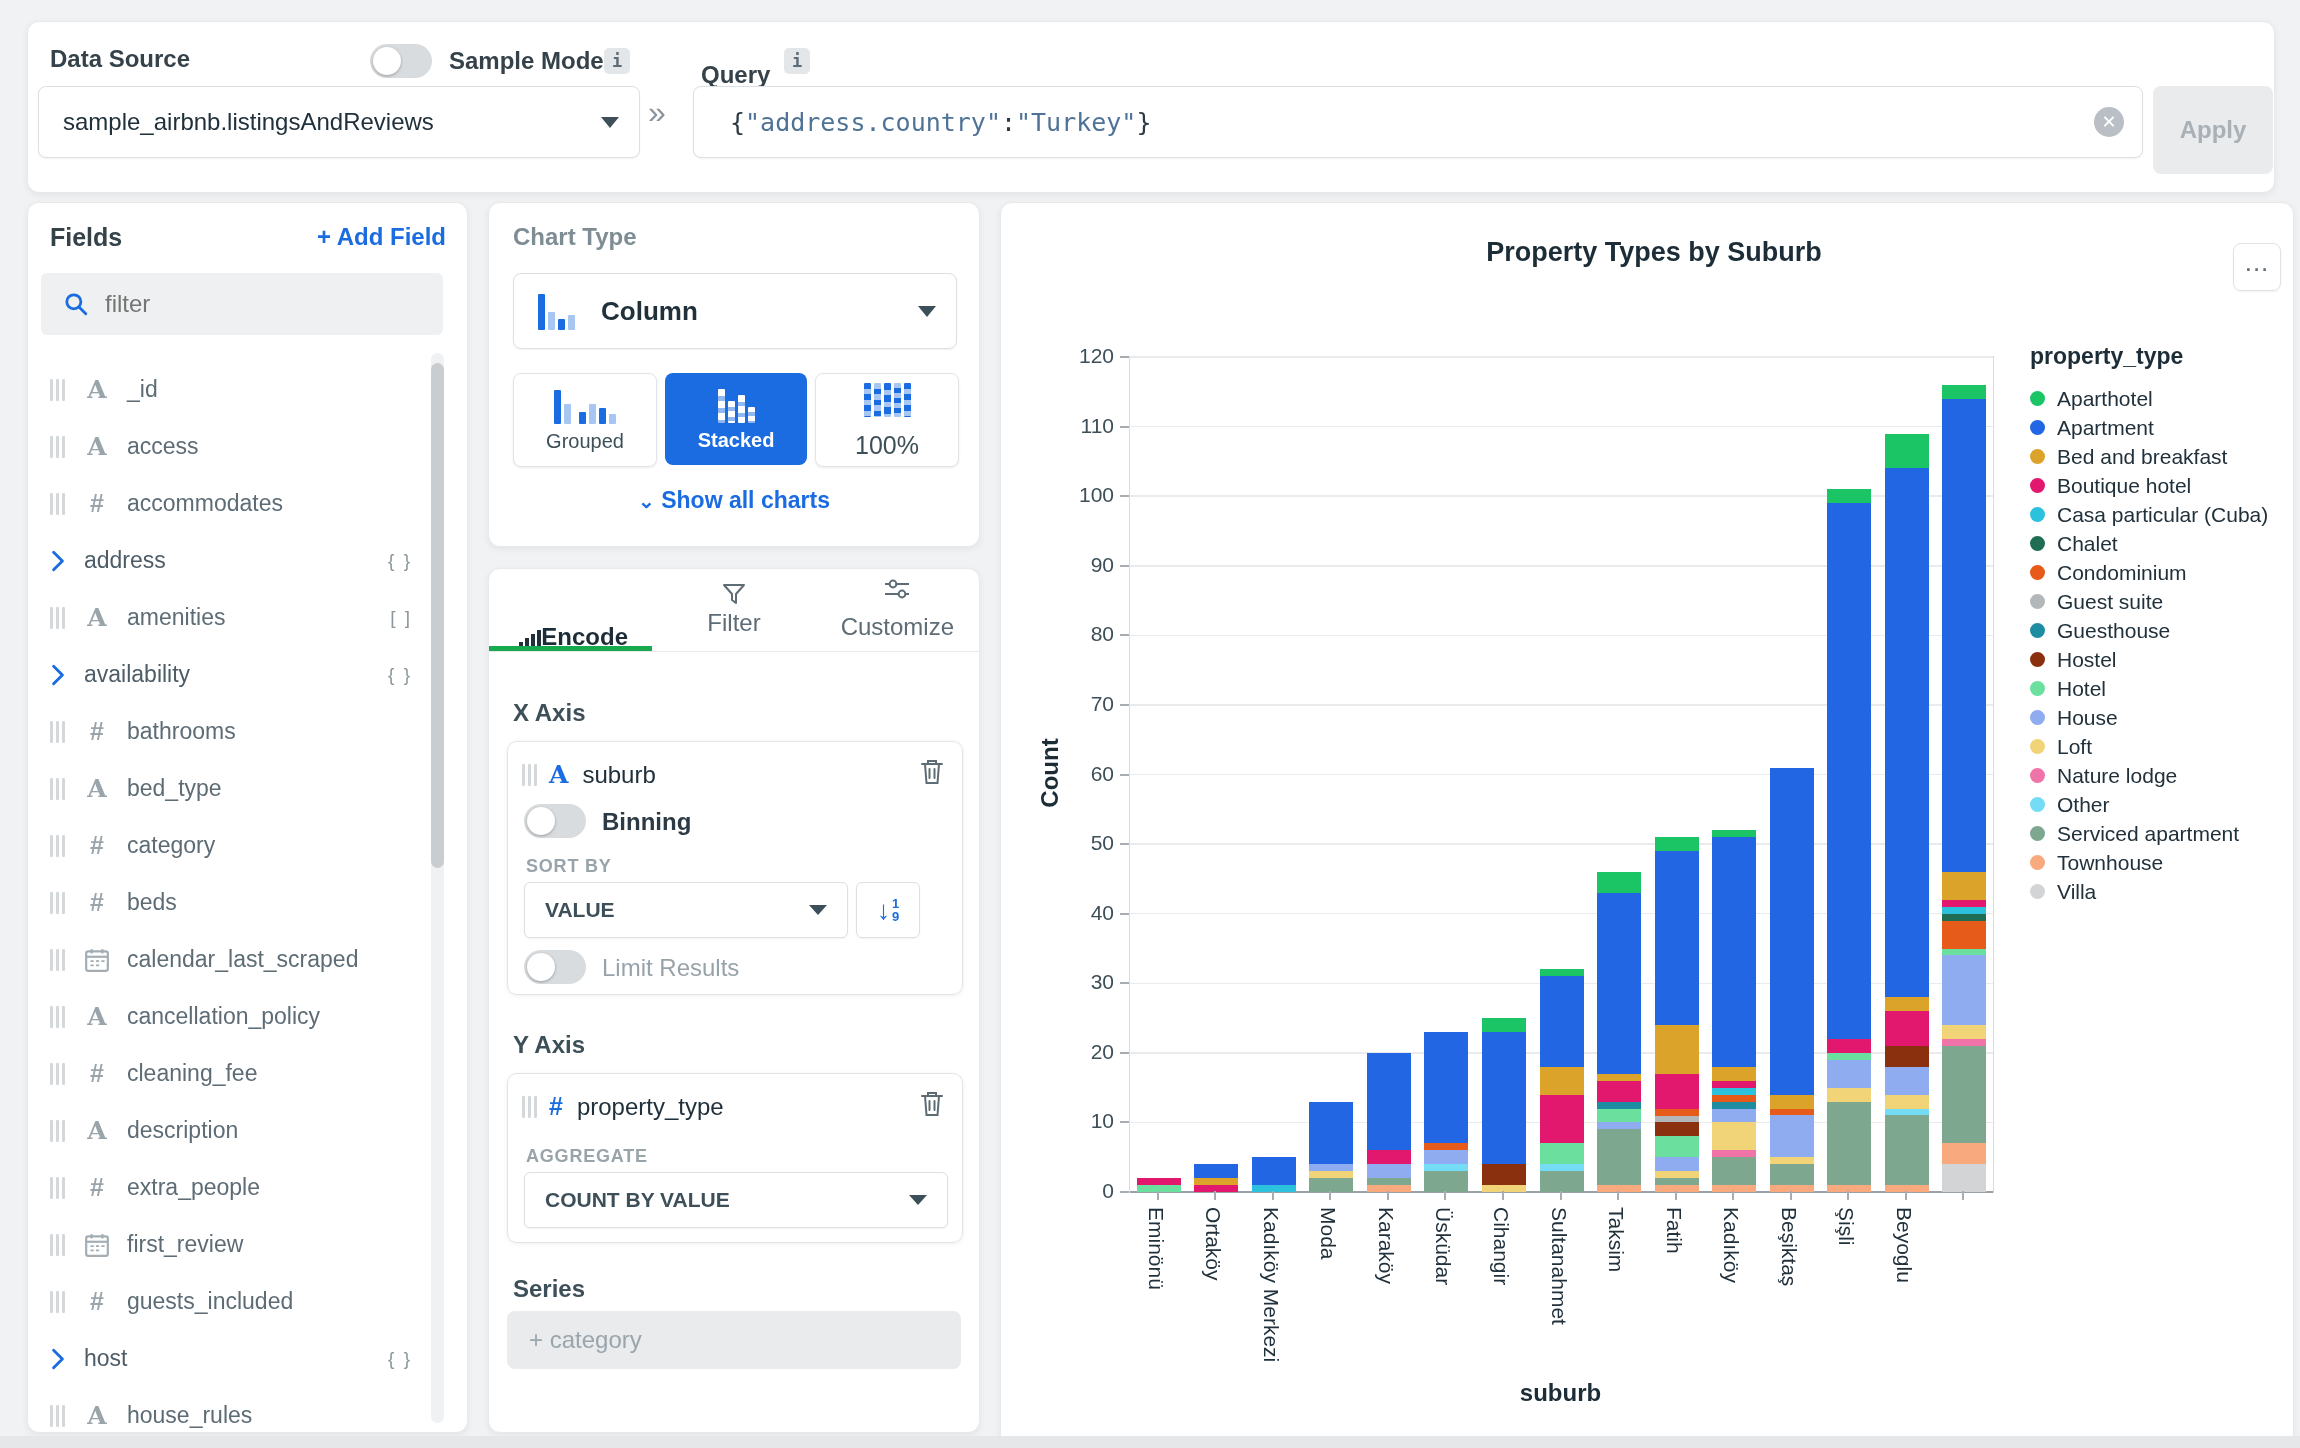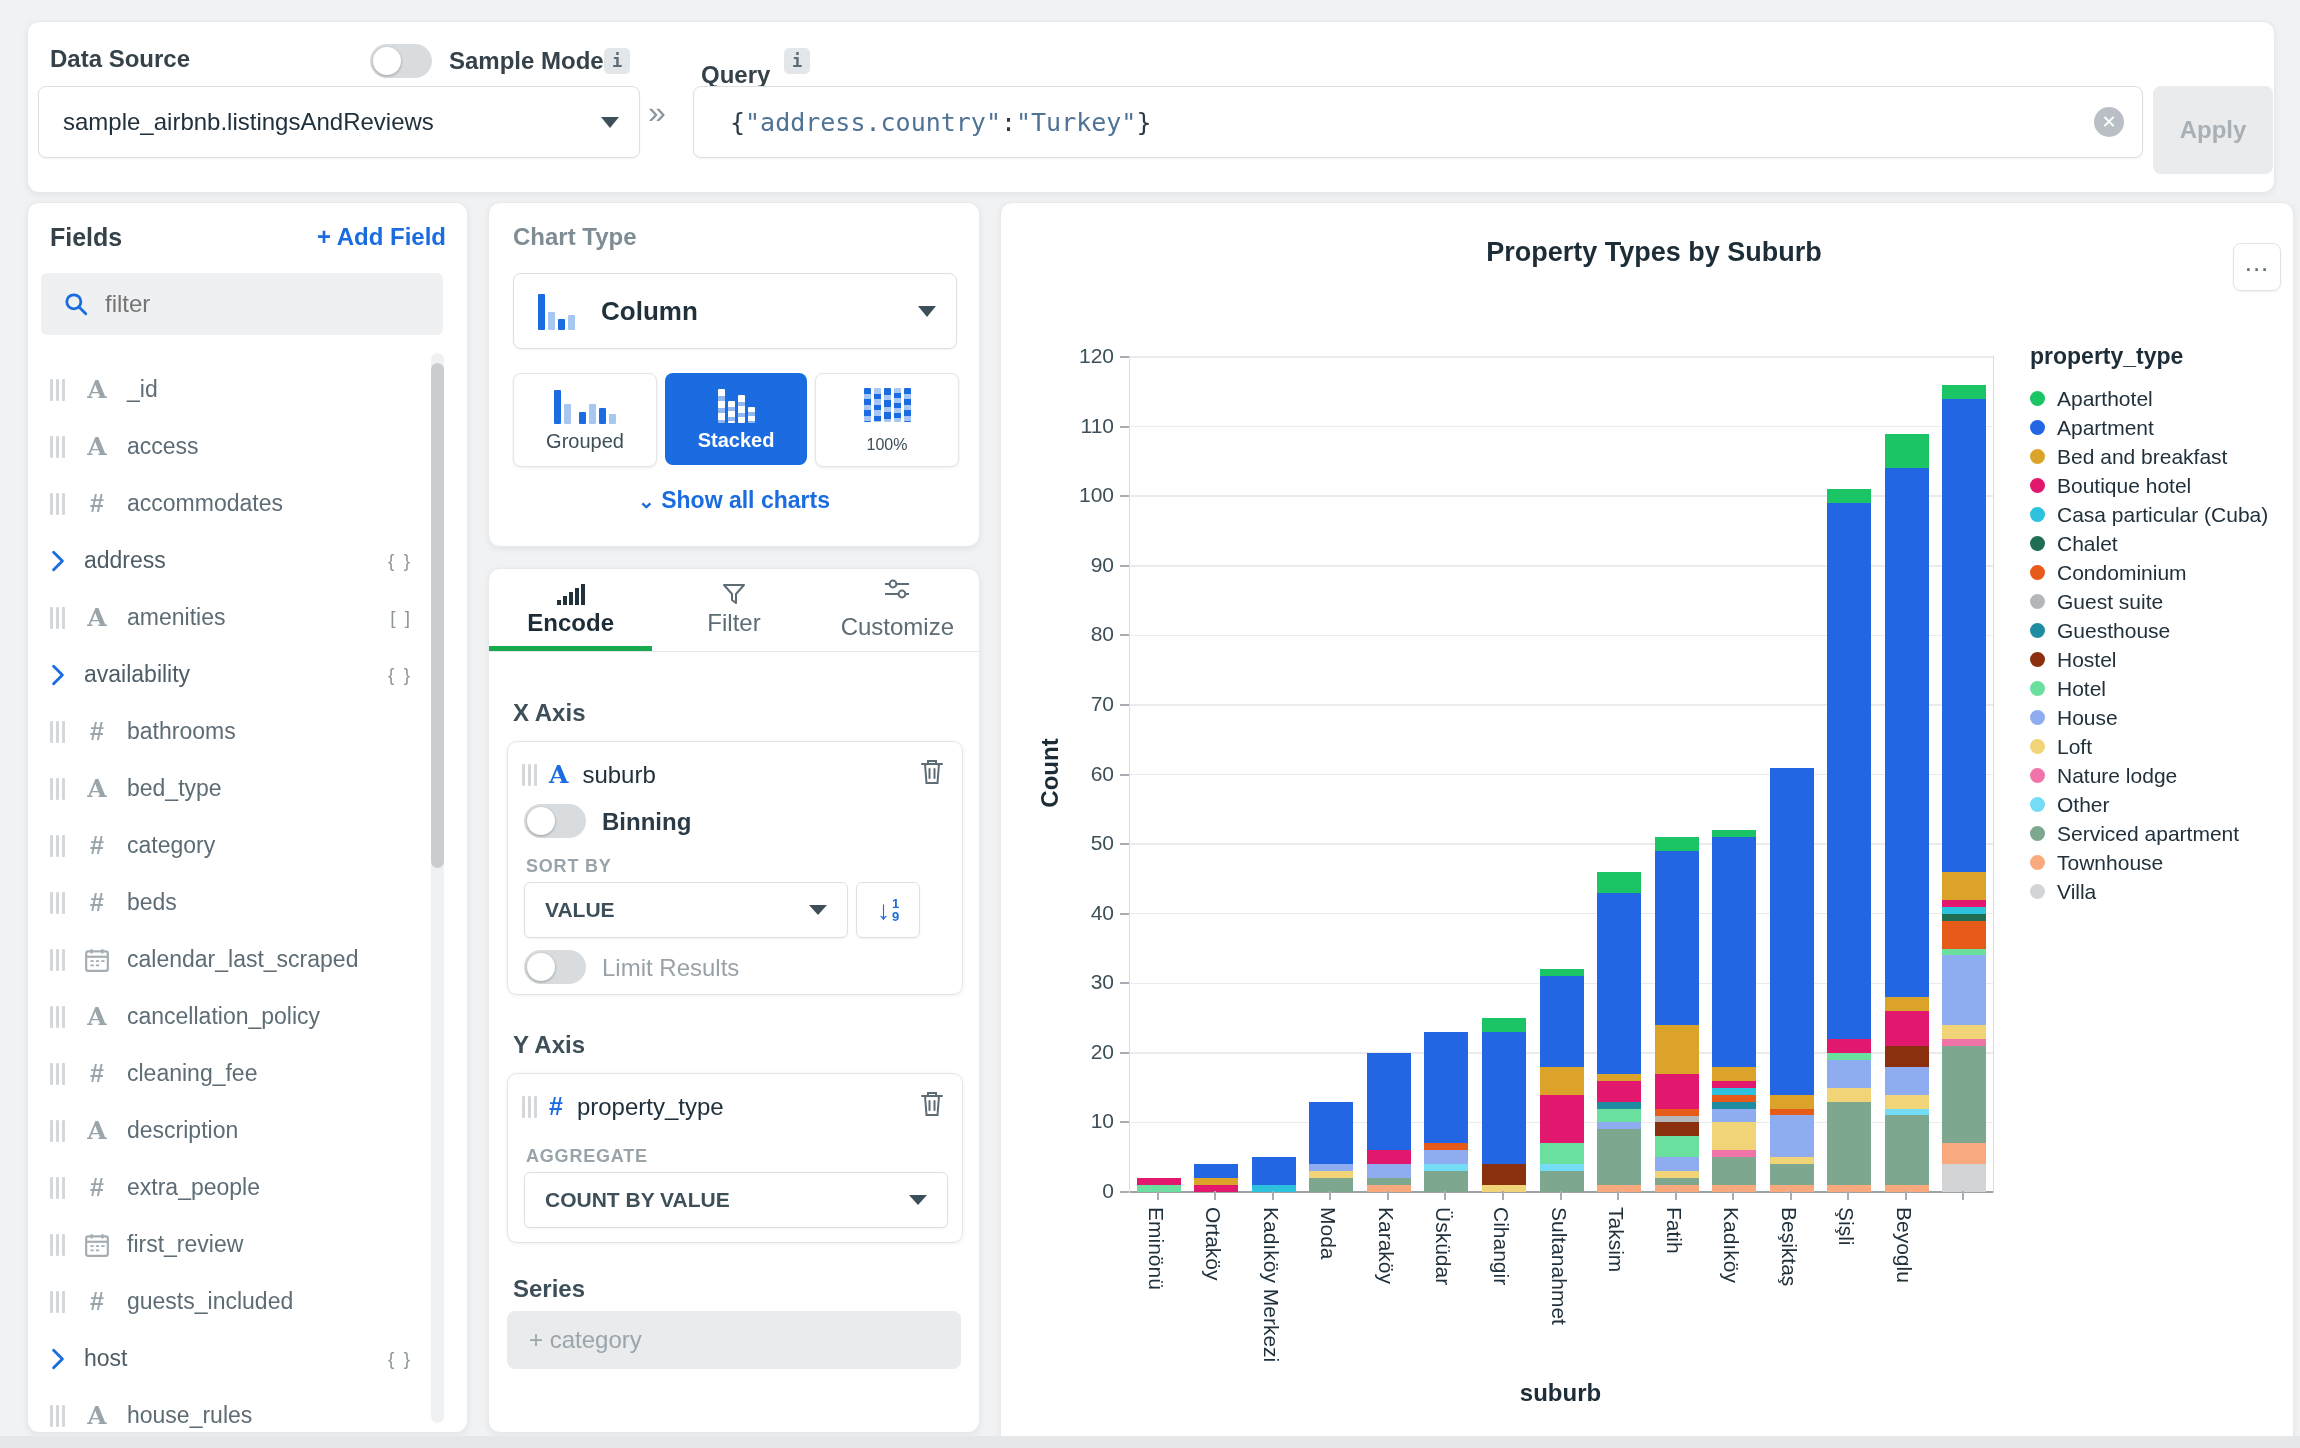--- a/index.html
+++ b/index.html
@@ -338,32 +338,32 @@
       <span style="font-size:20px;color:#fff;font-weight:bold;margin-top:6px">Stacked</span>
     </div>
     <div style="width:142px;height:92px;border:1px solid #e2e5e7;border-radius:8px;background:#fff;box-shadow:0 1px 3px rgba(0,0,0,.08);display:flex;flex-direction:column;align-items:center;justify-content:center">
       <span class="mico" style="height:36px">
         <i style="height:34px;background:repeating-linear-gradient(180deg,#1a6ce0 0 6px,#a7c6f2 6px 11px)"></i>
           <i style="height:34px;background:repeating-linear-gradient(180deg,#a7c6f2 0 6px,#1a6ce0 6px 11px)"></i>
           <i style="height:34px;background:repeating-linear-gradient(180deg,#1a6ce0 0 7px,#a7c6f2 7px 12px)"></i>
           <i style="height:34px;background:repeating-linear-gradient(180deg,#a7c6f2 0 5px,#1a6ce0 5px 10px)"></i>
           <i style="height:34px;background:repeating-linear-gradient(180deg,#1a6ce0 0 6px,#a7c6f2 6px 11px)"></i>
       </span>
-      <span style="font-size:16px;color:#3d4f58;margin-top:14px">100%</span>
+      <span style="font-size:25px;color:#3d4f58;margin-top:14px">100%</span>
     </div>
   </div>
   <div style="position:absolute;left:0;top:284px;width:100%;text-align:center;color:#1a6ce0;font-size:23px;font-weight:bold">
     <span style="font-size:20px">⌄</span>
     <span>Show all charts</span>
   </div>
 </div>
 
 <div class="card" style="left:488px;top:568px;width:490px;height:863px;overflow:hidden">
   <div style="position:absolute;left:0;top:0;width:100%;height:82px;border-bottom:1px solid #e7e9eb;display:flex">
-    <div style="flex:1;display:flex;flex-direction:column;align-items:center;justify-content:center;position:relative">
+    <div style="flex:1;display:flex;align-items:flex-end;justify-content:center;position:relative">
       <span class="tabico">
           <i style="height:5px"></i>
           <i style="height:9px"></i>
           <i style="height:13px"></i>
           <i style="height:17px"></i>
           <i style="height:21px"></i>
         </span>
       <span style="font-size:24px;font-weight:bold;color:#1c2d38;margin-top:4px">Encode</span>
       <span style="position:absolute;left:0;bottom:0;width:100%;height:5px;background:#18a94f"></span>
     </div>

